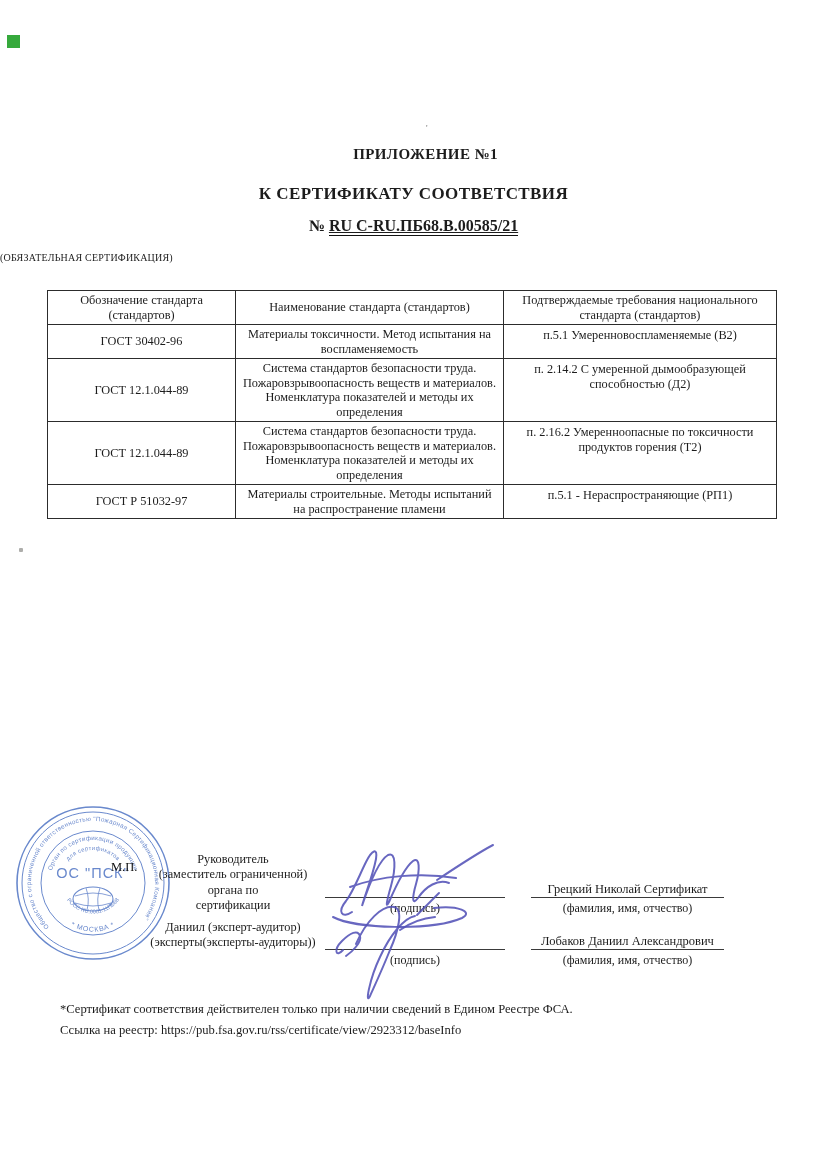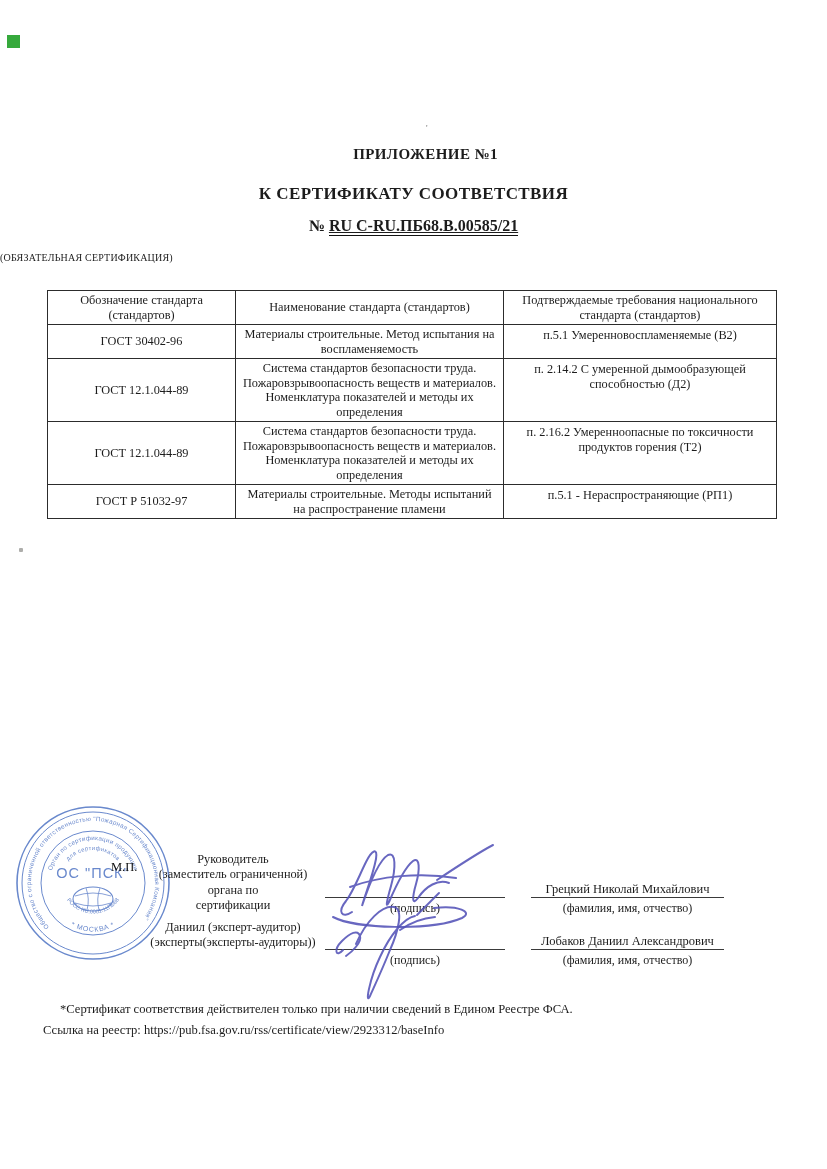--- a/index.html
+++ b/index.html
@@ -48,21 +48,21 @@
   .cap-name-1 { left:531px; top:901px; width:193px; }
   .cap-name-2 { left:531px; top:953px; width:193px; }
   .name { position:absolute; font-size:12.5px; text-align:center; }
   .name-1 { left:531px; top:882px; width:193px; }
   .name-2 { left:531px; top:934px; width:193px; }
 
   .stamp-wrap { position:absolute; left:8px; top:798px; width:170px; height:170px; opacity:.85; }
   .sign-overlay { position:absolute; left:0; top:0; width:827px; height:1169px; pointer-events:none; }
 
   .footer-note { position:absolute; left:60px; top:1002px; font-size:12.6px; }
-  .footer-link { position:absolute; left:43px; top:1023px; font-size:12.6px; }
+  .footer-link { position:absolute; left:60px; top:1023px; font-size:12.6px; }
 </style>
 </head>
 <body>
 
 <div class="page">
 
   <div class="marker-green"></div>
   <div class="artifact-apostrophe">'</div>
   <div class="artifact-dot"></div>
 
@@ -78,21 +78,21 @@
         <col class="c3">
       </colgroup>
     <tbody>
       <tr class="h">
         <td>Обозначение стандарта (стандартов)</td>
         <td>Наименование стандарта (стандартов)</td>
         <td>Подтверждаемые требования национального стандарта (стандартов)</td>
       </tr>
       <tr class="r1">
         <td>ГОСТ 30402-96</td>
-        <td>Материалы строительные. Метод испытания на воспламеняемость</td>
+        <td>Материалы токсичности. Метод испытания на воспламеняемость</td>
         <td class="req">п.5.1 Умеренновоспламеняемые (В2)</td>
       </tr>
       <tr class="r2">
         <td>ГОСТ 12.1.044-89</td>
         <td>Система стандартов безопасности труда. Пожаровзрывоопасность веществ и материалов. Номенклатура показателей и методы их определения</td>
         <td class="req">п. 2.14.2 С умеренной дымообразующей способностью (Д2)</td>
       </tr>
       <tr class="r3">
         <td>ГОСТ 12.1.044-89</td>
         <td>Система стандартов безопасности труда. Пожаровзрывоопасность веществ и материалов. Номенклатура показателей и методы их определения</td>
@@ -145,21 +145,21 @@
     <div>(эксперты(эксперты-аудиторы))</div>
   </div>
 
   <div class="sig-line line-sign-1"></div>
   <div class="sig-line line-sign-2"></div>
   <div class="sig-line line-name-1"></div>
   <div class="sig-line line-name-2"></div>
 
   <div class="caption cap-sign-1">(подпись)</div>
   <div class="caption cap-sign-2">(подпись)</div>
-  <div class="name name-1">Грецкий Николай Михайлович</div>
+  <div class="name name-1">Грецкий Николай Сертификат</div>
   <div class="name name-2">Лобаков Даниил Александрович</div>
   <div class="caption cap-name-1">(фамилия, имя, отчество)</div>
   <div class="caption cap-name-2">(фамилия, имя, отчество)</div>
 
   <svg class="sign-overlay">
     <g fill="none" stroke="#5453b8" stroke-width="2" stroke-linecap="round" opacity=".88">
       <path d="M352,912 C342,919 337,912 346,901 C353,892 359,876 366,862 C372,850 378,847 376,859 C373,875 365,895 362,906 C368,888 378,861 388,855 C396,851 396,868 391,886 C387,900 385,910 389,902 C395,888 404,868 413,861 C420,856 420,870 416,884 C412,898 412,906 418,898 C426,886 438,879 449,883"></path>
       <path d="M350,887 C380,876 420,872 456,878"></path>
       <path d="M437,880 C455,868 476,854 493,845"></path>
       <path d="M333,917 C356,929 432,931 462,918 C474,912 458,905 434,908"></path>

